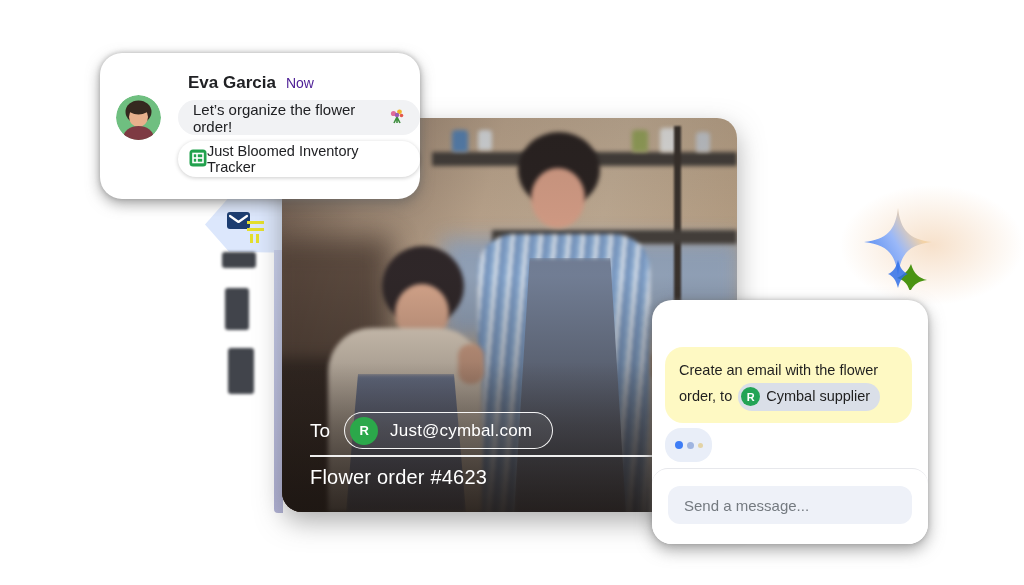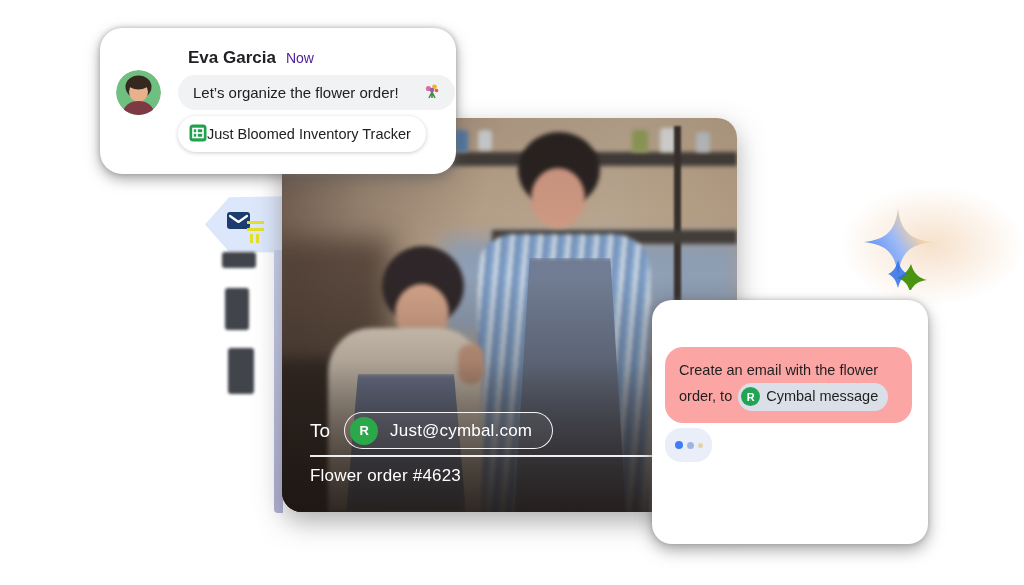--- a/index.html
+++ b/index.html
@@ -58,24 +58,24 @@
   
   .ov { position:absolute; color:#fff; }
   .to-row { left:28px; top:284px; display:flex; align-items:center; gap:14px;margin-top:10px; }
   .to-label { font-size:19px; }
   .addr-pill { display:flex; align-items:center; gap:12px; height:37px; padding:4px 20px 4px 5px;
     border:1.5px solid rgba(255,255,255,.95); border-radius:22px; background:rgba(255,255,255,.06); }
   .r-circle { width:28px; height:28px; border-radius:50%; background:#2ba84a; color:#fff;
     display:flex; align-items:center; justify-content:center; font-size:13px; font-weight:bold; }
   .addr-text { font-size:17px; letter-spacing:.2px; }
   .ov-divider { left:28px; right:0; top:337px; height:1.5px; background:rgba(255,255,255,.92); }
-  .subject { left:28px; top:348px; font-size:17px; letter-spacing:.2px; }
-
-  
-  .chat-card { left:100px; top:28px; width:356px; height:146px; background:#fff; border-radius:22px;
+  .subject { left:28px; top:348px; font-size:20px; letter-spacing:.2px; }
+
+  
+  .chat-card { left:100px; top:53px; width:320px; height:146px; background:#fff; border-radius:22px;
     box-shadow:0 0 5px rgba(110,110,110,.45), 0 5px 14px rgba(95,95,95,.55); }
   .avatar { left:16px; top:42px; width:45px; height:45px; border-radius:50%; overflow:hidden; }
   .sender-row { left:88px; top:20px; display:flex; align-items:baseline; gap:10px; }
   .sender-name { font-size:17px; font-weight:bold; color:#202124; }
   .timestamp { font-size:14px; color:#4c1d95; }
   .bubble1 { left:78px; top:47px; height:35px; display:flex; align-items:center; gap:25px;
     padding:8px 15px; background:#f1f2f4; border-radius:18px; font-size:15px; color:#202124; }
   .bubble2 { left:78px; top:88px; height:36px; display:flex; align-items:center; 
     padding:0 15px 0 11px; background:#fff; border-radius:18px; font-size:14.5px; color:#202124;
     box-shadow:0 1px 4px rgba(0,0,0,.2); }
@@ -85,21 +85,21 @@
     background:radial-gradient(closest-side, rgba(240,200,160,.55), rgba(240,200,160,0)); }
   .big-spark { left:864px; top:208px; width:68px; height:82px; }
 
   
   .gemini-panel { left:652px; top:300px; width:276px; height:244px; background:#fff; border-radius:20px;
     box-shadow:0 0 5px rgba(110,110,110,.4), 0 6px 16px rgba(95,95,95,.55); }
   .g-header { position:absolute; left:18px; right:16px; top:12px; height:22px; display:flex; align-items:center; }
   .g-title { font-size:16.5px; font-weight:bold; color:#202124; margin-left:10px; }
   .g-actions { margin-left:auto; display:flex; align-items:center; gap:20px; }
   .g-close { font-size:17px; color:#444746; line-height:1; cursor:pointer; }
-  .g-bubble { position:absolute; left:13px; top:47px; width:247px; background:#fca5a5; border-radius:18px;
+  .g-bubble { position:absolute; left:13px; top:47px; width:247px; background:#fef9c3; border-radius:18px;
     padding:12px 14px; font-size:14.5px; line-height:1.65; color:#1f1f1f; }
   .chip { display:inline-flex; align-items:center; gap:6px; background:#dadfe8; border-radius:14px;
     padding:2px 10px 2px 3px; vertical-align:middle; margin-left:2px; }
   .chip .r-mini { width:19px; height:19px; border-radius:50%; background:#23a455; color:#fff;
     display:flex; align-items:center; justify-content:center; font-size:11px; font-weight:bold; }
   .typing { position:absolute; left:13px; top:128px; width:47px; height:34px; background:#e9eef8;
     border-radius:16px; display:flex; align-items:center; justify-content:center; gap:4px; }
   .dot { border-radius:50%; }
   .dot.d1 { width:8px; height:8px; background:#3e7df6; }
   .dot.d2 { width:7px; height:7px; background:#9fb4e0; }
@@ -225,25 +225,28 @@
       <path d="M34 52 c2 8 5 12 10 14 c-5 2 -8 6 -10 14 c-2 -8 -5 -12 -10 -14 c5 -2 8 -6 10 -14z" fill="#2f6fe8" opacity="0.85"></path>
     </svg>
   </div>
 
   <div class="abs gemini-panel">
 
     <div class="g-bubble">
       <span>Create an email with the flower order, to</span>
       <span class="chip">
         <span class="r-mini">R</span>
-        <span>Cymbal message</span>
+        <span>Cymbal supplier</span>
       </span>
     </div>
 
     <div class="typing">
       <span class="dot d1"></span>
         <span class="dot d2"></span>
         <span class="dot d3"></span>
     </div>
 
+    <div class="g-footer">
+      <input class="g-input" type="text" placeholder="Send a message..." style="">
+    </div>
   </div>
 
 </div>
 
 </body></html>

